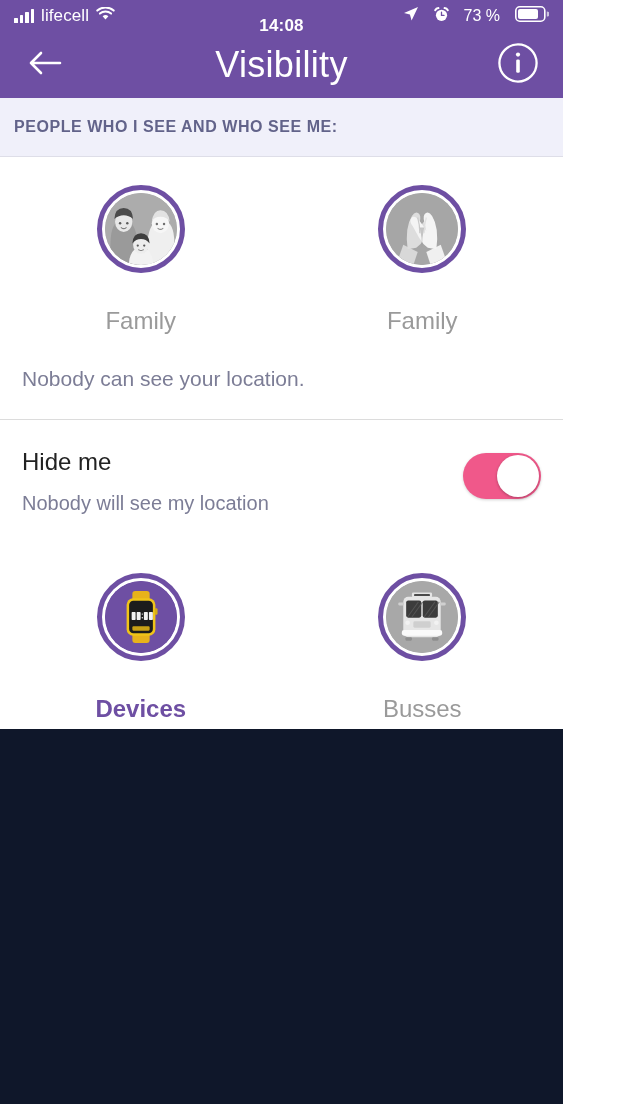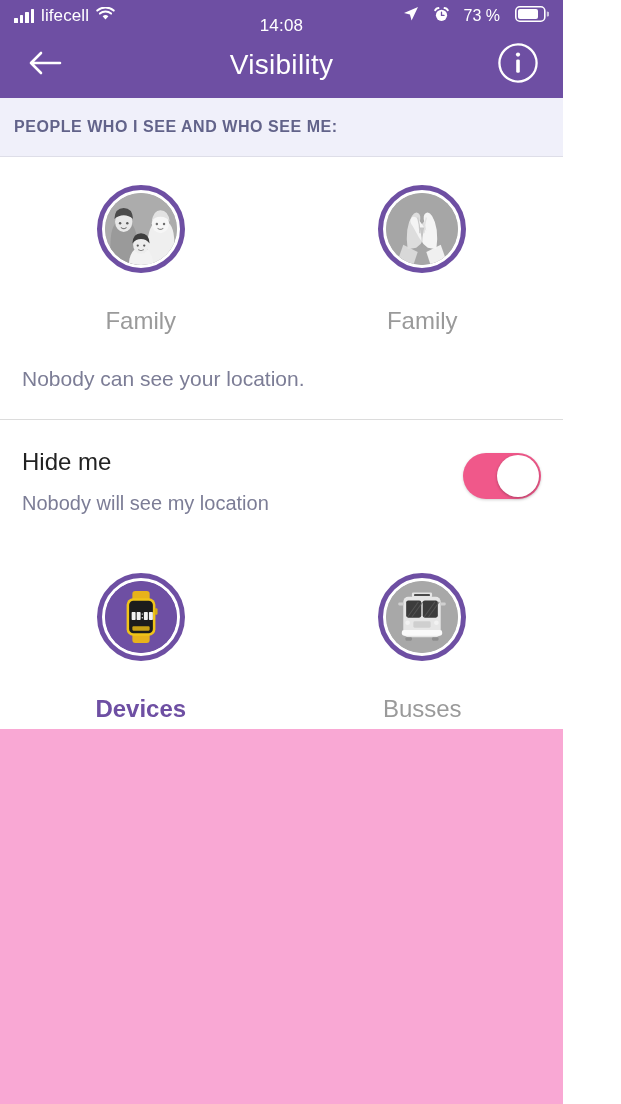--- a/index.html
+++ b/index.html
@@ -2,54 +2,54 @@
 <html><head>
 <meta charset="utf-8">
 <style>
   * { margin:0; padding:0; box-sizing:border-box; }
   html, body {
     width:621px; height:1104px;
     background:#ffffff;
     font-family:"Liberation Sans", sans-serif;
     overflow:hidden;
   }
-  .screen { position:relative; width:563px; height:1104px; background:#f9a8d4; }
+  .screen { position:relative; width:563px; height:1104px; background:#0f172a; }
 
   
   .statusbar {
     height:32px; background:#6E4FA3;
     display:flex; align-items:center; position:relative;
     padding:0 14px; color:#ffffff;
   }
   .sb-left { display:flex; align-items:center; gap:7px; }
   .sb-carrier { font-size:17px; letter-spacing:.1px; color:#ffffff; }
   .sb-center {
     position:absolute; left:0; right:0; text-align:center;
-    font-size:17px; font-weight:400; letter-spacing:.2px; pointer-events:none;margin-top:19px;
+    font-size:17px; font-weight:700; letter-spacing:.2px; pointer-events:none;margin-top:19px;
   }
   .sb-right {
     margin-left:auto; display:flex; align-items:center; gap:15px;
     position:relative; z-index:2;
   }
   .sb-batt-text { font-size:16px; }
   .signal-bars { display:flex; align-items:flex-end; gap:2px; height:14px; }
   .signal-bars i { display:block; width:3.5px; background:#ffffff; border-radius:.6px; }
   .signal-bars i:nth-child(1){ height:5px; }
   .signal-bars i:nth-child(2){ height:8px; }
   .signal-bars i:nth-child(3){ height:11px; }
   .signal-bars i:nth-child(4){ height:14px; }
 
   
   .navbar {
     height:66px; background:#6E4FA3; position:relative;
     display:flex; align-items:center; padding:0 22px;
   }
   .nav-title {
     position:absolute; left:0; right:0; text-align:center;
-    color:#ffffff; font-size:28px; font-weight:400; letter-spacing:.3px;
+    color:#ffffff; font-size:36px; font-weight:400; letter-spacing:.3px;
     pointer-events:none;
   }
   .nav-back { width:46px; height:46px; display:flex; align-items:center; justify-content:center; cursor:pointer; position:relative; z-index:2; }
   .nav-info { margin-left:auto; width:46px; height:46px; display:flex; align-items:center; justify-content:center; cursor:pointer; position:relative; z-index:2; }
 
   
   .section-band {
     background:#F0F0FA; height:59px;
     display:flex; align-items:center; padding:0 14px;
     border-bottom:1px solid #DEDEE8;

